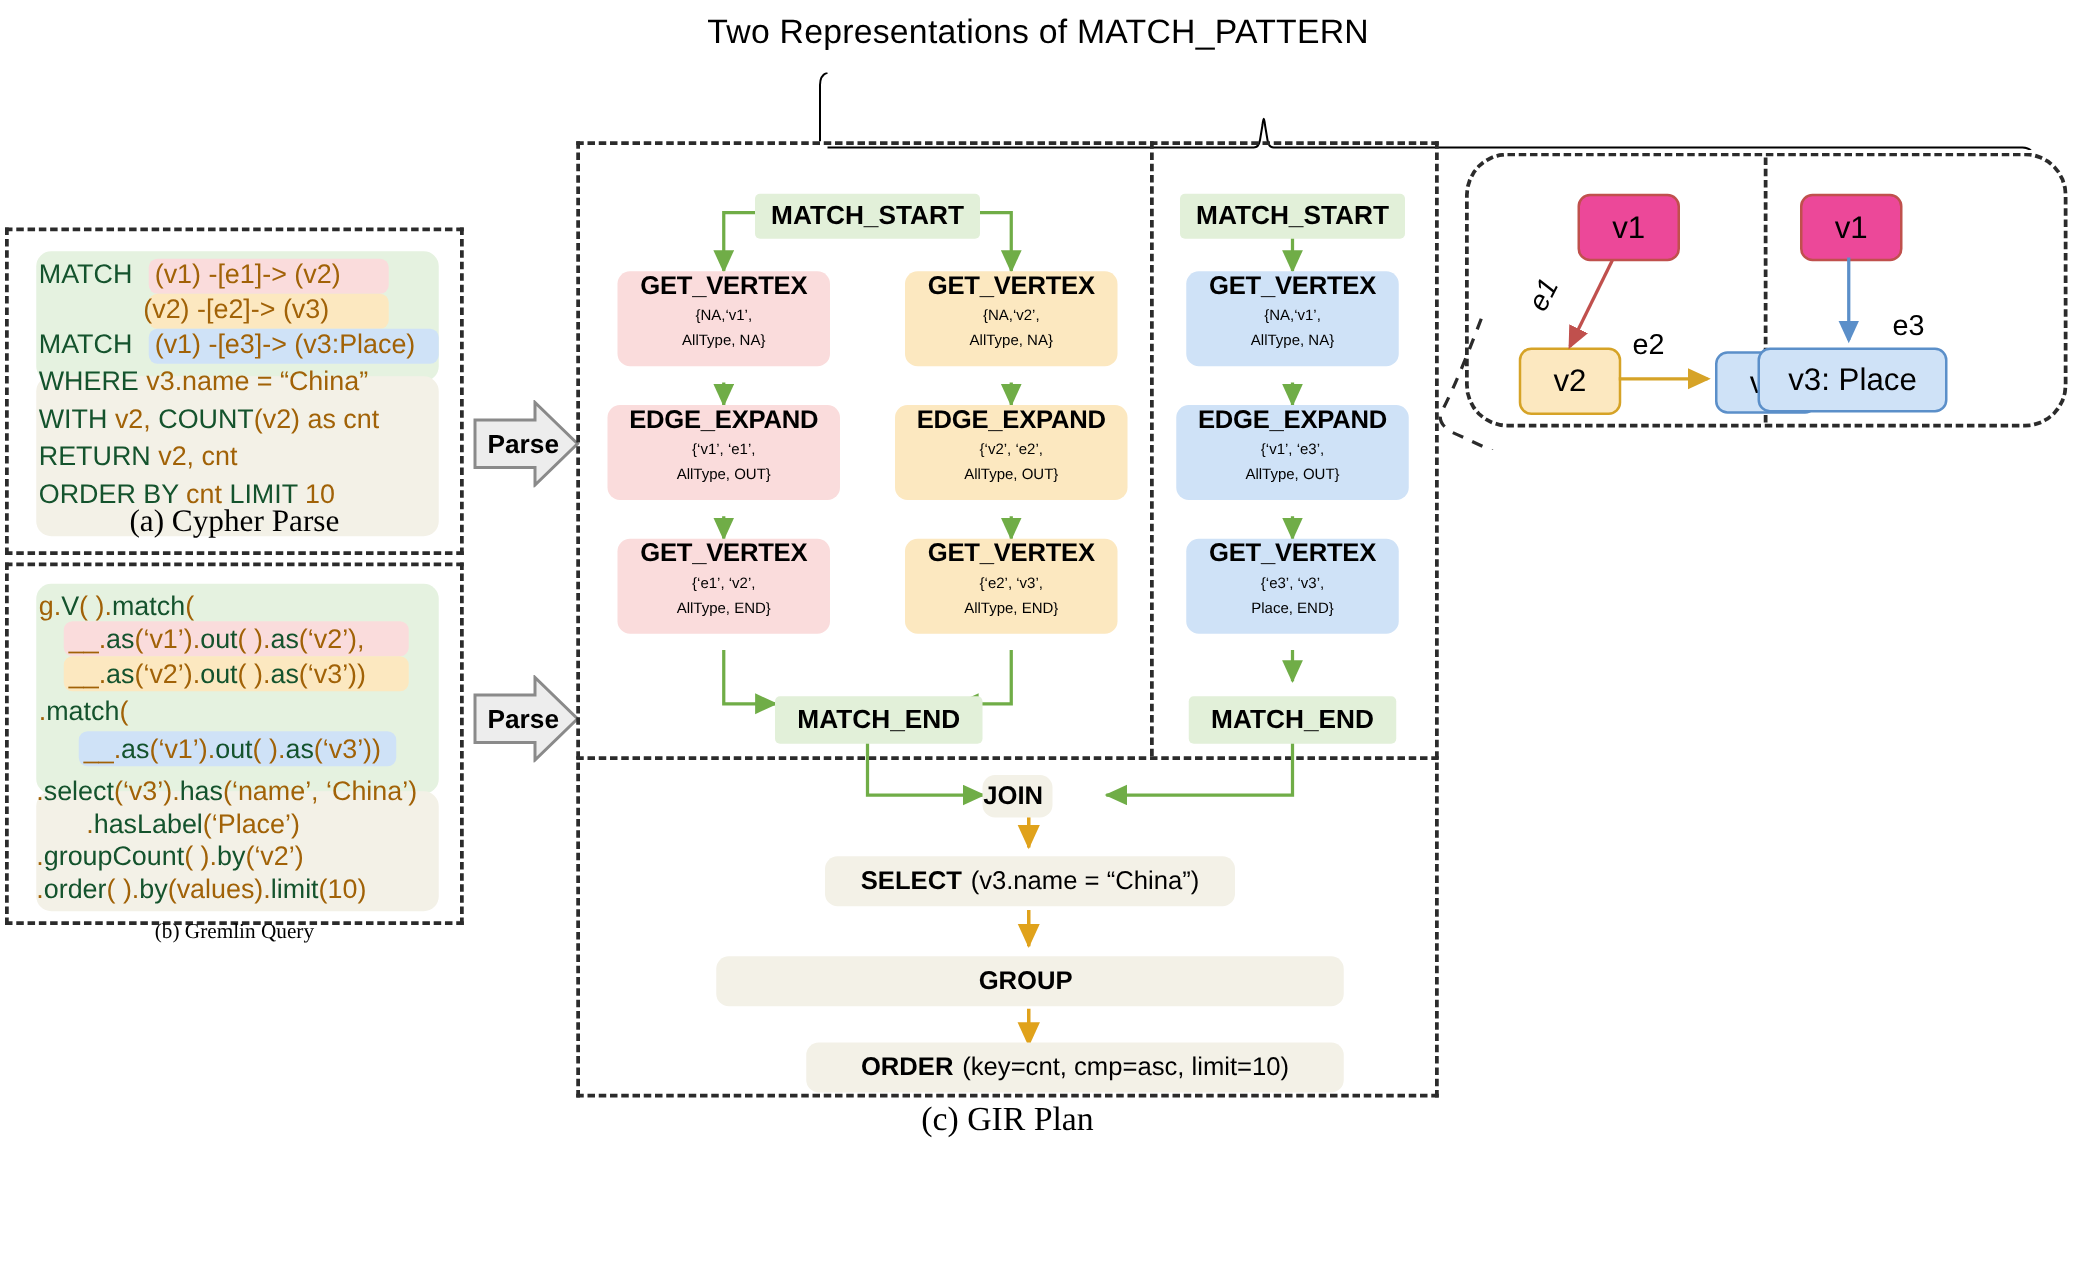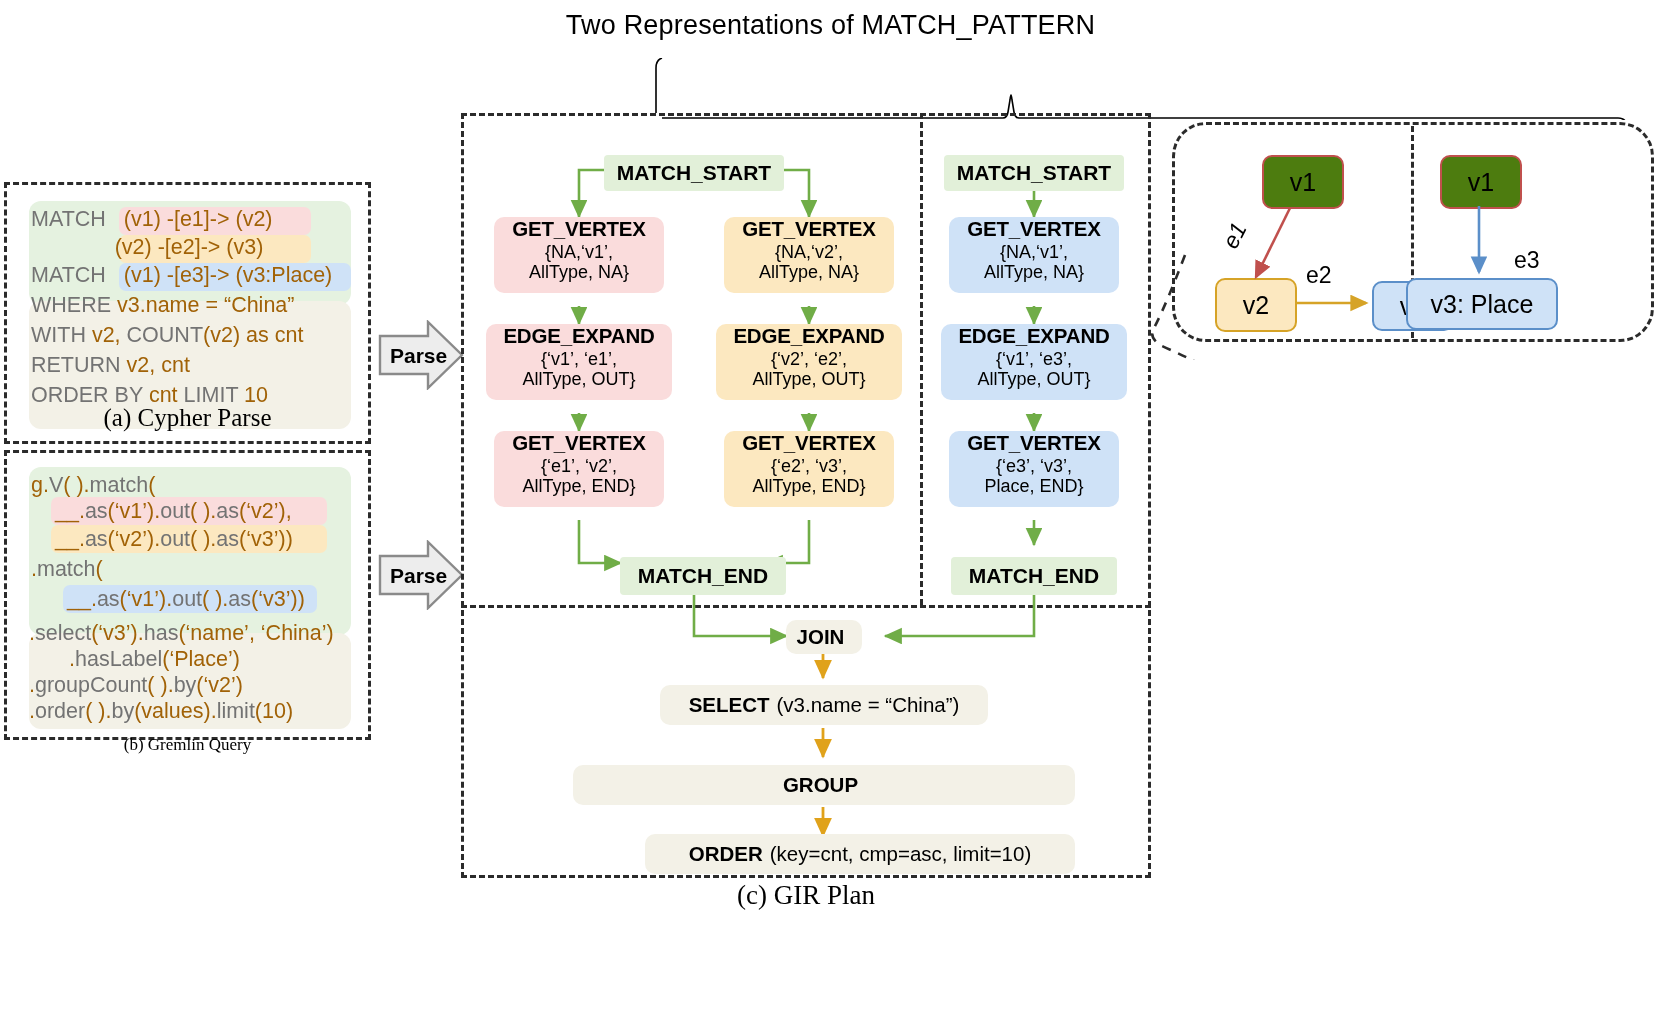--- a/index.html
+++ b/index.html
@@ -29,61 +29,61 @@
   .cy-green{left:22px;top:16px;width:322px;height:104px;background:#E5F2E0;}
   .cy-beige{left:22px;top:116px;width:322px;height:128px;background:#F3F1E7;}
   .gr-green{left:22px;top:14px;width:322px;height:168px;background:#E5F2E0;}
   .gr-beige{left:22px;top:180px;width:322px;height:96px;background:#F3F1E7;}
   .hl{position:absolute;border-radius:7px;}
   .hl-pink{background:#FADCDC;}
   .hl-yel{background:#FCE8C0;}
   .hl-blue{background:#CFE2F7;}
 
   .cline{position:absolute;font-size:21.5px;white-space:pre;line-height:21px;}
-  .kw{color:#737373;}
+  .kw{color:#14532d;}
   .lit{color:#a16207;}
 
   
   .parse-lbl{position:absolute;font-size:21px;font-weight:bold;}
 
   
   #gir-panel{left:461px;top:113px;width:690px;height:765px;}
   #gir-cap{left:461px;top:880px;width:690px;text-align:center;font-size:27px;
            font-family:"Liberation Serif","DejaVu Serif",serif;}
   
   #match-inner-div{left:920px;top:113px;width:0;height:492px;
       border-left:3px dashed #2b2b2b;}
   #match-bottom-div{left:461px;top:605px;width:690px;height:0;
       border-top:3px dashed #2b2b2b;}
 
   
   .node{position:absolute;border-radius:10px;text-align:center;
         display:flex;flex-direction:column;align-items:center;}
   .node .op{font-weight:bold;font-size:20.5px;letter-spacing:-.2px;}
-  .node .args{font-size:18px;line-height:20px;margin-top:1px;}
+  .node .args{font-size:12px;line-height:20px;margin-top:1px;}
   .n-pink{background:#FADCDC;}
   .n-yel{background:#FCE8C0;}
   .n-blue{background:#CFE2F7;}
 
   .ctrl{position:absolute;border-radius:4px;background:#E2F0D9;
         display:flex;align-items:center;justify-content:center;
         font-weight:bold;font-size:21px;}
 
   .opbar{position:absolute;border-radius:10px;background:#F3F1E7;
          display:flex;align-items:center;justify-content:center;
          font-size:20.5px;white-space:nowrap;}
   .opbar b{font-weight:bold;margin-right:7px;}
 
   
   #pattern-box{left:1172px;top:122px;width:482px;height:220px;
        border:3px dashed #2b2b2b;border-radius:34px;box-sizing:border-box;}
   #pattern-div{left:1411px;top:126px;width:0;height:212px;border-left:3px dashed #2b2b2b;}
   .vnode{position:absolute;border-radius:10px;border:2.5px solid;
          display:flex;align-items:center;justify-content:center;font-size:25px;}
-  .v-red{background:#4d7c0f;border-color:#C0504D;}
+  .v-red{background:#ec4899;border-color:#C0504D;}
   .v-yel{background:#FCE8C0;border-color:#D6A327;}
   .v-blue{background:#CFE2F7;border-color:#5B8FC9;}
   .elabel{position:absolute;font-size:23px;}
 </style>
 </head>
 <body>
 
 <div class="abs" id="top-title">Two Representations of MATCH_PATTERN</div>
 
 <svg class="abs" id="brace-svg" width="1661" height="60">
@@ -239,21 +239,21 @@
   <div class="args">{‘v1’, ‘e3’,<br>AllType, OUT}</div>
 </div>
 <div class="node n-blue" style="left:949px;top:431px;width:170px;height:76px;">
   <div class="op">GET_VERTEX</div>
   <div class="args">{‘e3’, ‘v3’,<br>Place, END}</div>
 </div>
 
 <div class="ctrl" style="left:620px;top:557px;width:166px;height:38px;">MATCH_END</div>
 <div class="ctrl" style="left:951px;top:557px;width:166px;height:38px;">MATCH_END</div>
 
-<div class="opbar" style="left:786px;top:620px;width:76px;height:34px;">
+<div class="opbar" style="left:786px;top:620px;width:56px;height:34px;">
   <b>JOIN</b>
 </div>
 <div class="opbar" style="left:660px;top:685px;width:328px;height:40px;">
   <b>SELECT</b>
   <span>(v3.name = “China”)</span>
 </div>
 <div class="opbar" style="left:573px;top:765px;width:502px;height:40px;">
   <b>GROUP</b>
 </div>
 <div class="opbar" style="left:645px;top:834px;width:430px;height:40px;">

